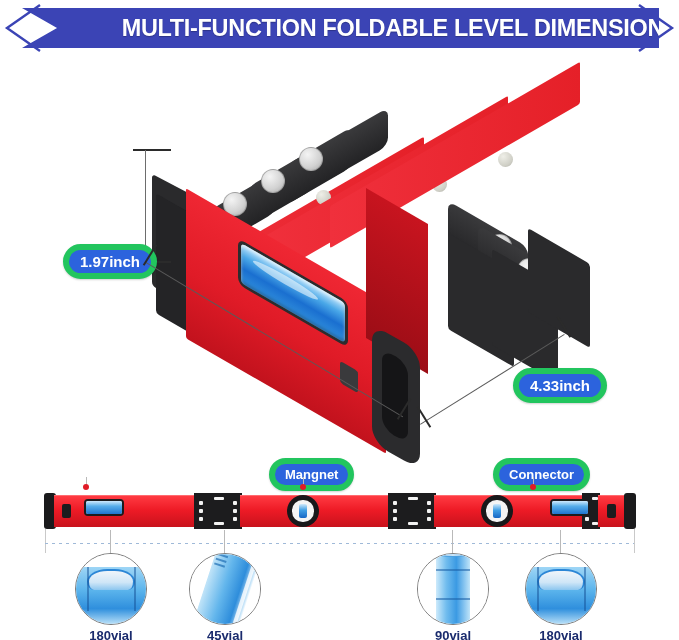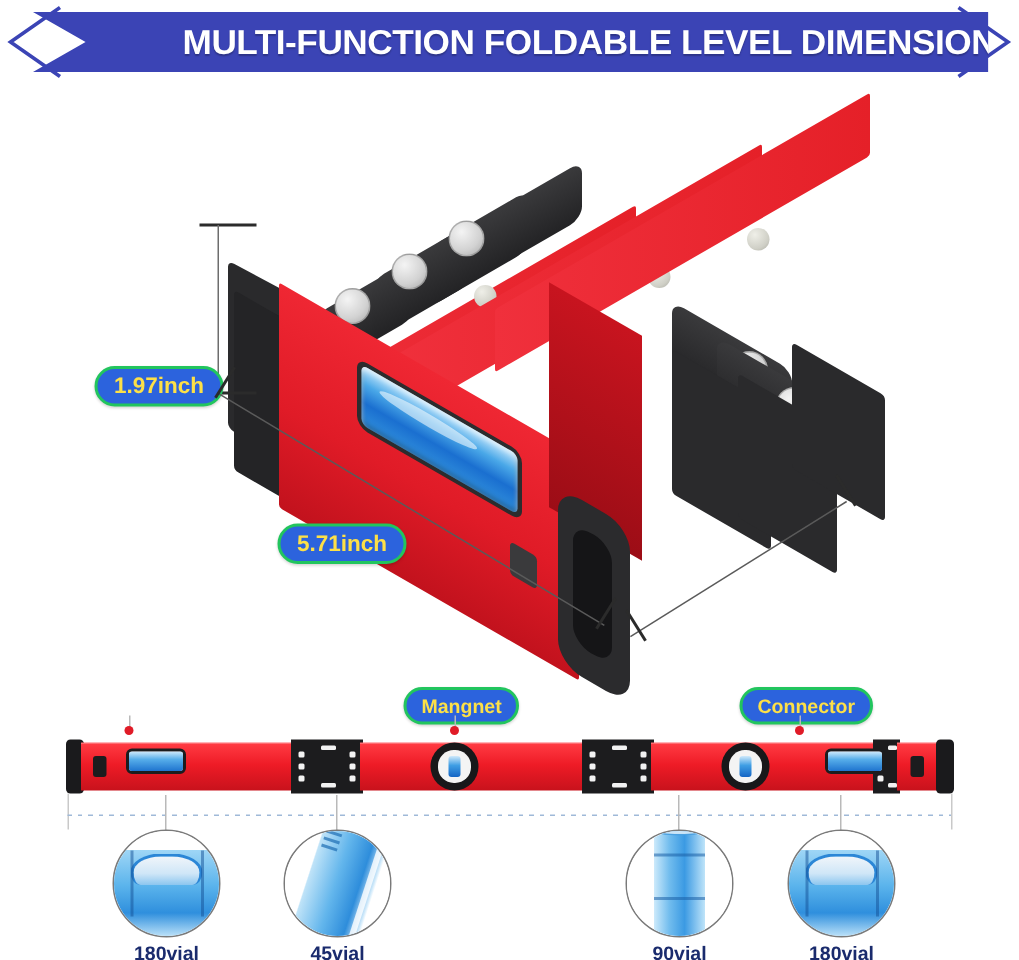--- a/index.html
+++ b/index.html
@@ -119,26 +119,26 @@
   }
   .tick {
     position: absolute;
     background: #2b2b2b;
   }
 
   
   .pill {
     position: absolute;
     background: #2c63dd;
-    color: #fde047;
+    color: #ffffff;
     font-weight: bold;
     border-radius: 999px;
     display: flex; align-items: center; justify-content: center;
     white-space: nowrap;
-    border: 2px solid #22c55e;
+    border: 6px solid #22c55e;
     box-shadow: 0 1px 2px rgba(0,0,0,0.18);
   }
   .pill-dim { font-size: 15px; padding: 3px 11px; }
   .pill-call { font-size: 13px; padding: 3px 10px; }
 
   
   .bottom-stage {
     position: absolute; left: 0; top: 446px;
     width: 679px; height: 194px;
   }
@@ -340,25 +340,25 @@
   <div class="grip-inner" style="left:382px; top:300px; width:26px; height:80px; transform: skewY(30deg); background:#151517;"></div>
 
   <div class="tick" style="left:133px; top:93px; width:38px; height:2px;"></div>
   <div class="tick" style="left:133px; top:205px; width:38px; height:2px;"></div>
   <div class="dim-line" style="left:145px; top:94px; width:1px; height:112px;"></div>
   <div class="pill pill-dim" style="left:63px; top:188px;">1.97inch</div>
 
   <div class="dim-diag" style="left:146px; top:206px; width:300px; transform: rotate(31deg);"></div>
   <div class="tick" style="left:138px; top:198px; width:24px; height:2px; transform: rotate(-58deg);"></div>
   <div class="tick" style="left:392px; top:352px; width:24px; height:2px; transform: rotate(-58deg);"></div>
-  <div class="pill pill-dim" style="left:185px; top:293px;">5.71inch</div>
 
   <div class="dim-diag" style="left:420px; top:368px; width:170px; transform: rotate(-32deg);"></div>
   <div class="tick" style="left:412px; top:360px; width:24px; height:2px; transform: rotate(58deg);"></div>
   <div class="tick" style="left:552px; top:270px; width:24px; height:2px; transform: rotate(58deg);"></div>
+  <div class="pill pill-dim" style="left:513px; top:312px;">4.33inch</div>
 </div>
 
 <div class="bottom-stage">
 
   <div class="pill pill-call" style="left:269px; top:12px;">Mangnet</div>
   <div class="pill pill-call" style="left:493px; top:12px;">Connector</div>
 
   <div class="call-line" style="left:86px; top:31px; height:12px;"></div>
   <div class="dot-marker" style="left:83px; top:38px;"></div>
   <div class="call-line" style="left:303px; top:31px; height:12px;"></div>

